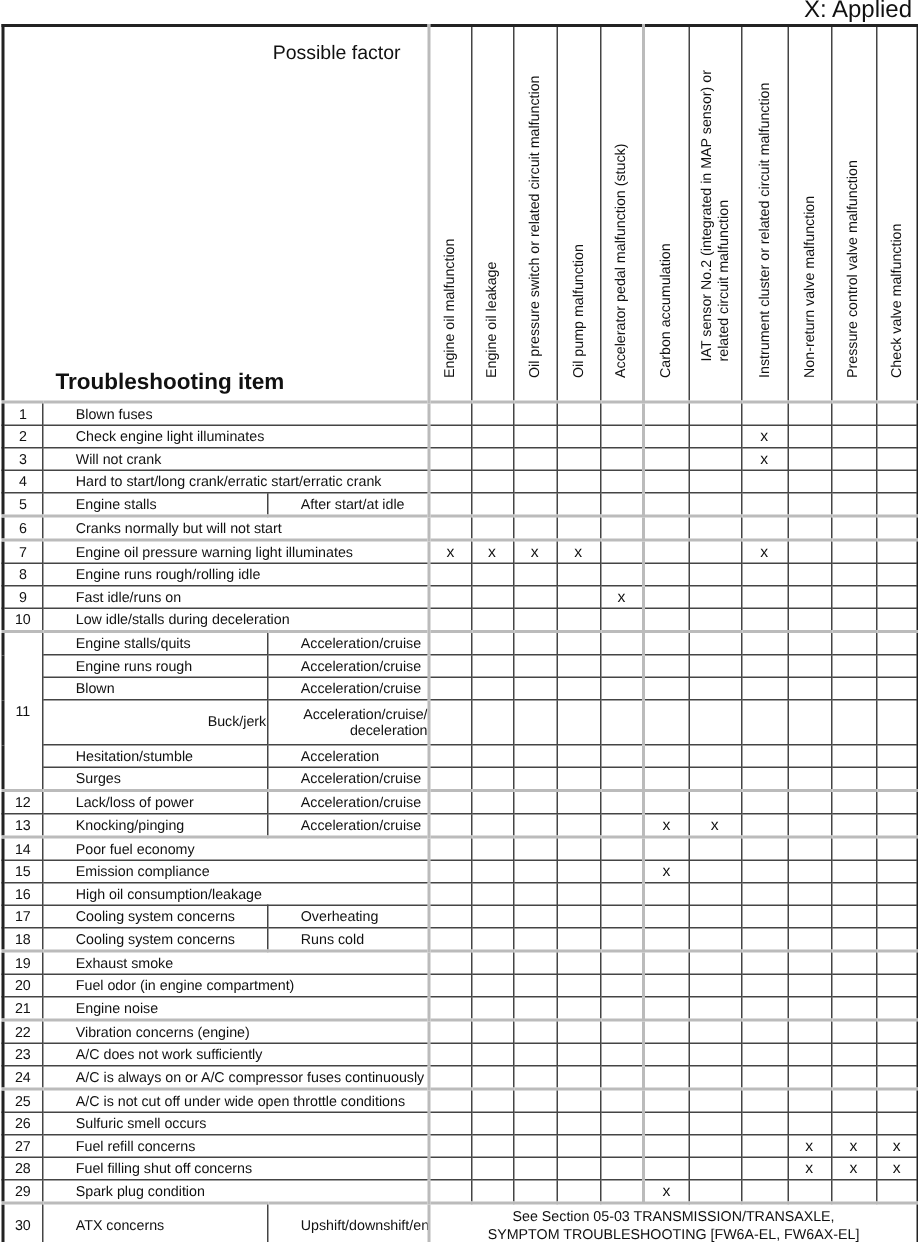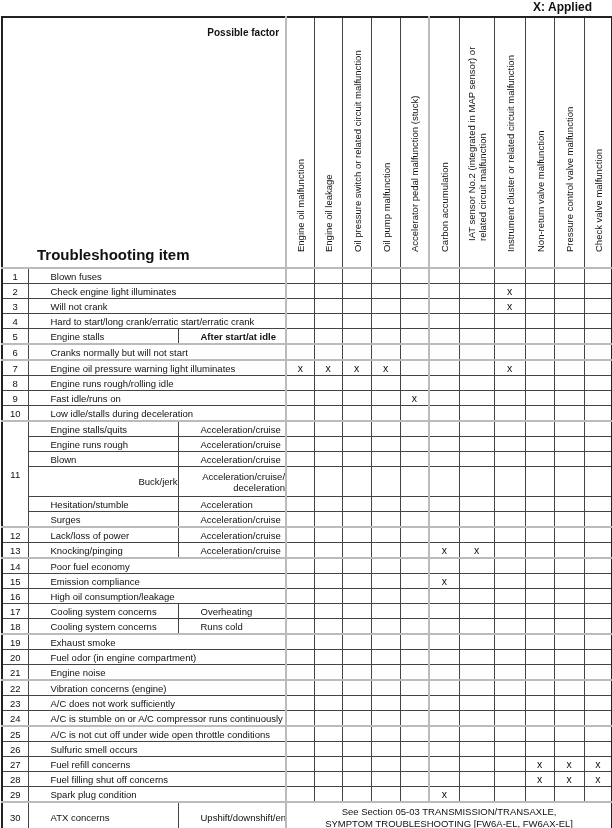--- a/index.html
+++ b/index.html
@@ -1,29 +1,29 @@
 <!DOCTYPE html>
 <html><head>
 <meta charset="utf-8">
 <style>
   html, body { margin:0; padding:0; background:#fff; }
   body { width:612px; height:828px; position:relative; overflow:hidden;
          font-family:"Liberation Sans", sans-serif; color:#111; }
-  .legend { position:absolute; right:20px; top:0px; font-size:12px; line-height:14px;font-weight:bold; }
+  .legend { position:absolute; right:4px; top:0px; font-size:16px; line-height:14px; }
   table { position:absolute; left:1px; top:16px; border-collapse:collapse; table-layout:fixed;
           width:610px; border:2px solid #222; }
   td, th { border:1px solid #444; padding:0; font-size:9.5px; font-weight:normal; overflow:hidden; }
   td.num { text-align:center; }
   td.txt { padding-left:22px; white-space:nowrap; }
   td.mark { text-align:center; font-size:10.5px; }
   tr.r td { height:14px; }
   tr.rr td { height:29px;text-align:right; }
   tr.r30 td { height:29px; }
   th.corner { position:relative; height:249px; border-right:2px solid #bbb; }
-  .pf { position:absolute; right:6px; top:9px; font-weight:bold; font-size:10px; }
+  .pf { position:absolute; right:18px; top:9px; font-weight:normal; font-size:13px; }
   .ti { position:absolute; left:5px; bottom:4px; font-weight:bold; font-size:15px;margin-left:29px; }
   th.vh { position:relative; height:249px; }
   th.vh span { position:absolute; left:50%; bottom:4px; transform-origin:0 0;
                transform:rotate(-90deg) translate(0,-50%); white-space:nowrap;
                font-size:9.5px; line-height:11px; text-align:left; }
   th.vh span.two { white-space:pre; }
   .gl { border-left:2px solid #bbb; }
   .gt td { border-top:2px solid #bbb; }
   td.see { text-align:center; font-size:9.5px; line-height:12px; }
 </style>
@@ -148,21 +148,21 @@
         <td class="mark gl"></td>
         <td class="mark"></td>
         <td class="mark"></td>
         <td class="mark"></td>
         <td class="mark"></td>
         <td class="mark"></td>
       </tr>
       <tr class="r">
         <td class="num">5</td>
         <td class="txt">Engine stalls</td>
-        <td class="txt" style="white-space: pre; font-weight: bold;">After start/at idle</td>
+        <td class="txt" style="white-space: pre;">After start/at idle</td>
         <td class="mark gl"></td>
         <td class="mark"></td>
         <td class="mark"></td>
         <td class="mark"></td>
         <td class="mark"></td>
         <td class="mark gl"></td>
         <td class="mark"></td>
         <td class="mark"></td>
         <td class="mark"></td>
         <td class="mark"></td>
@@ -514,21 +514,21 @@
         <td class="mark"></td>
         <td class="mark gl"></td>
         <td class="mark"></td>
         <td class="mark"></td>
         <td class="mark"></td>
         <td class="mark"></td>
         <td class="mark"></td>
       </tr>
       <tr class="r">
         <td class="num">24</td>
-        <td class="txt" colspan="2">A/C is stumble on or A/C compressor runs continuously</td>
+        <td class="txt" colspan="2">A/C is always on or A/C compressor fuses continuously</td>
         <td class="mark gl"></td>
         <td class="mark"></td>
         <td class="mark"></td>
         <td class="mark"></td>
         <td class="mark"></td>
         <td class="mark gl"></td>
         <td class="mark"></td>
         <td class="mark"></td>
         <td class="mark"></td>
         <td class="mark"></td>

